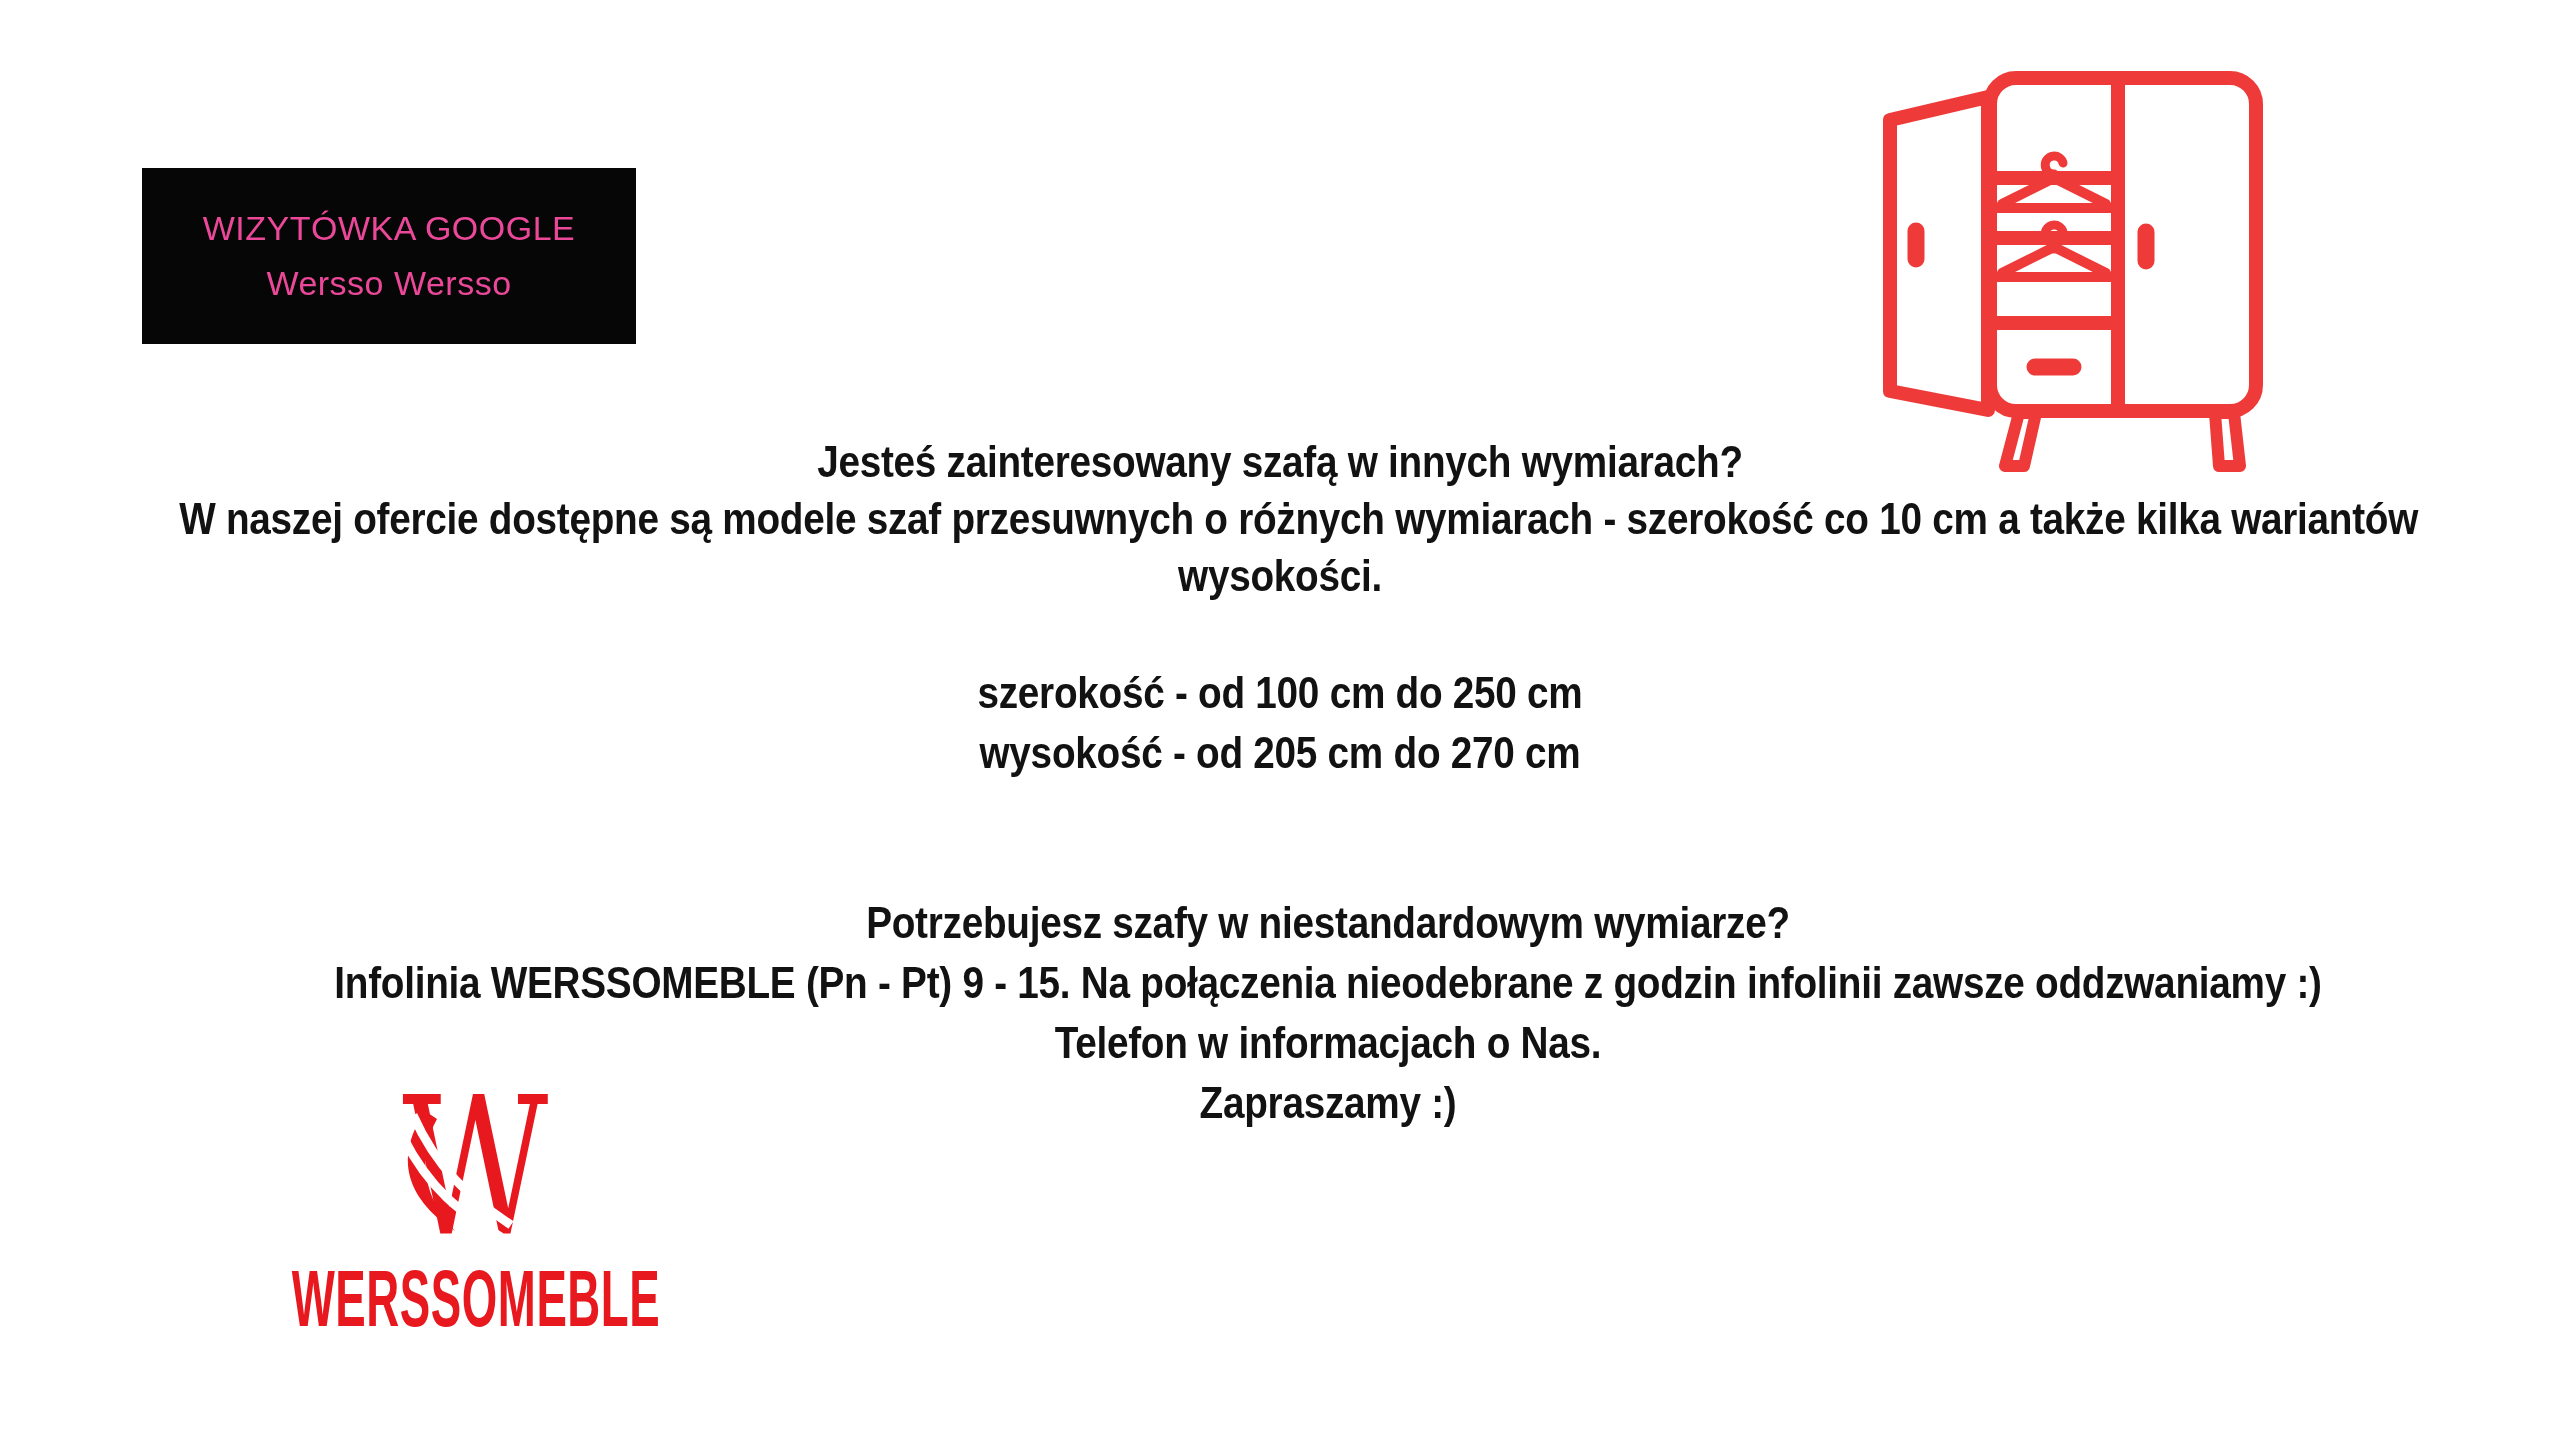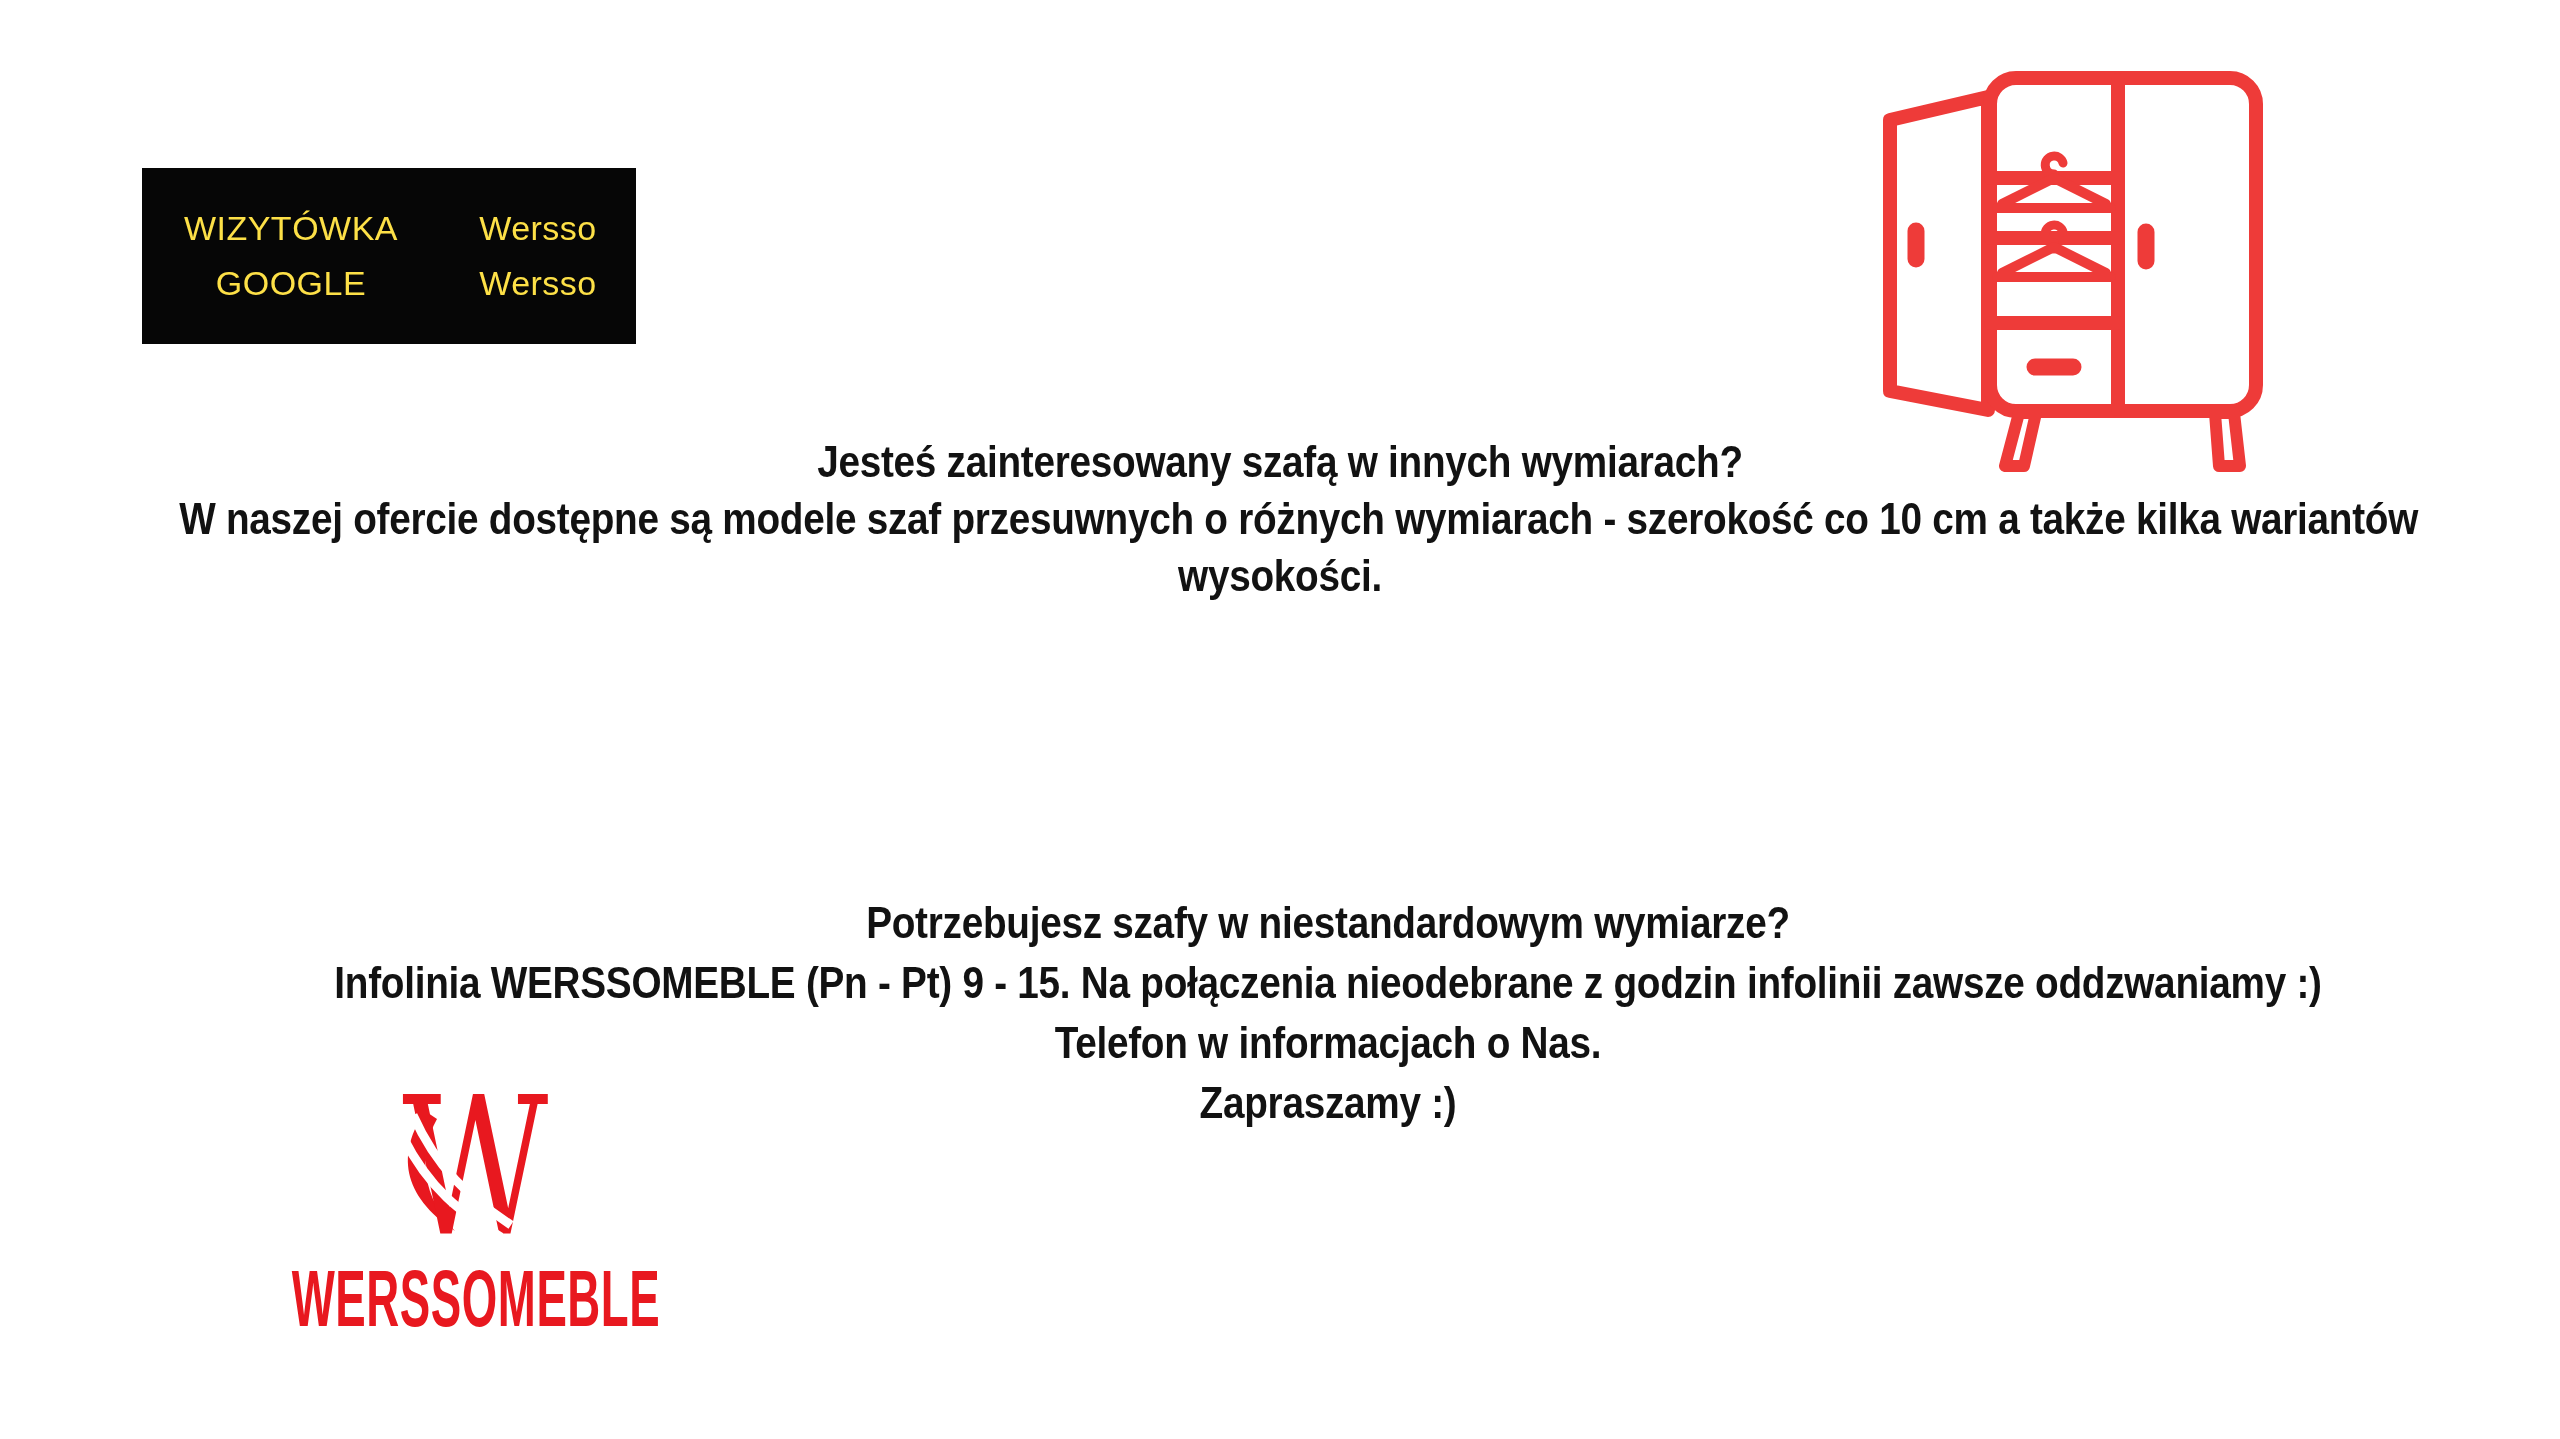--- a/index.html
+++ b/index.html
@@ -4,22 +4,22 @@
 <style>
   html,body { margin:0; padding:0; background:#ffffff; }
   .canvas {
     position:relative; width:2560px; height:1439px; background:#ffffff;
     overflow:hidden; font-family:"Liberation Sans", sans-serif; color:#121212;
   }
 
   
   .badge {
     position:absolute; left:142px; top:168px; width:494px; height:176px;
-    background:#060606; color:#fde047;
-    display:flex; flex-direction:row; align-items:center; justify-content:center;
+    background:#060606; color:#ec4899;
+    display:flex; flex-direction:column; align-items:center; justify-content:center;
     font-size:34px; line-height:55px; font-weight:400; letter-spacing:0.5px;text-align:center;
   }
 
   
   .textblock { position:absolute; left:0; width:100%; font-weight:700; }
   .textblock .line {
     display:block; white-space:nowrap; text-align:center;
     transform:scaleX(0.86); transform-origin:50% 50%; letter-spacing:-0.3px;
   }
   .block-intro   { top:433px; font-size:45px; line-height:57px; }
@@ -76,20 +76,24 @@
     <path d="M141 347 L127 400 L146 400 L158 347 Z" stroke-width="12"></path>
     <path d="M337 347 L341 400 L362 400 L356 347 Z" stroke-width="12"></path>
   </svg>
 
   <div class="textblock block-intro">
     <span class="line">Jesteś zainteresowany szafą w innych wymiarach?</span>
     <span class="line">W naszej ofercie dostępne są modele szaf przesuwnych o różnych wymiarach - szerokość co 10 cm a także kilka wariantów</span>
     <span class="line">wysokości.</span>
   </div>
 
+  <div class="textblock block-dims">
+    <span class="line">szerokość - od 100 cm do 250 cm</span>
+    <span class="line">wysokość - od 205 cm do 270 cm</span>
+  </div>
 
   <div class="textblock block-contact">
     <span class="line">Potrzebujesz szafy w niestandardowym wymiarze?</span>
     <span class="line">Infolinia WERSSOMEBLE (Pn - Pt) 9 - 15. Na połączenia nieodebrane z godzin infolinii zawsze oddzwaniamy :)</span>
     <span class="line">Telefon w informacjach o Nas.</span>
     <span class="line">Zapraszamy :)</span>
   </div>
 
   <svg class="logo-mark" width="180" height="160" viewBox="0 0 180 160">
     <path fill="#e8181f" d="M40 26 C 12 68, 16 110, 70 146 C 38 114, 32 70, 52 34 Z"></path>

